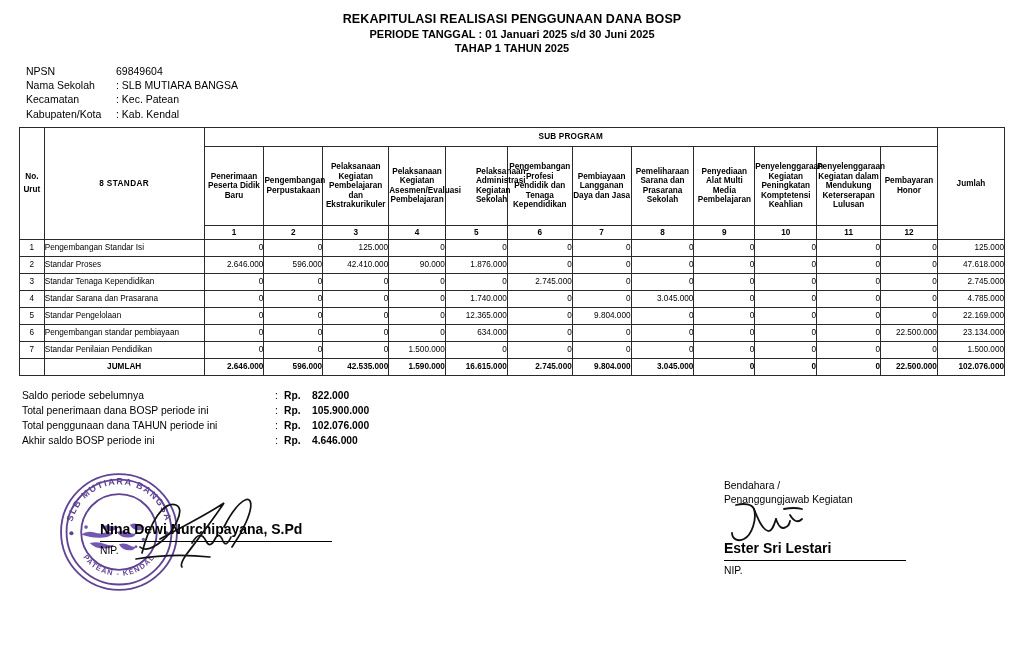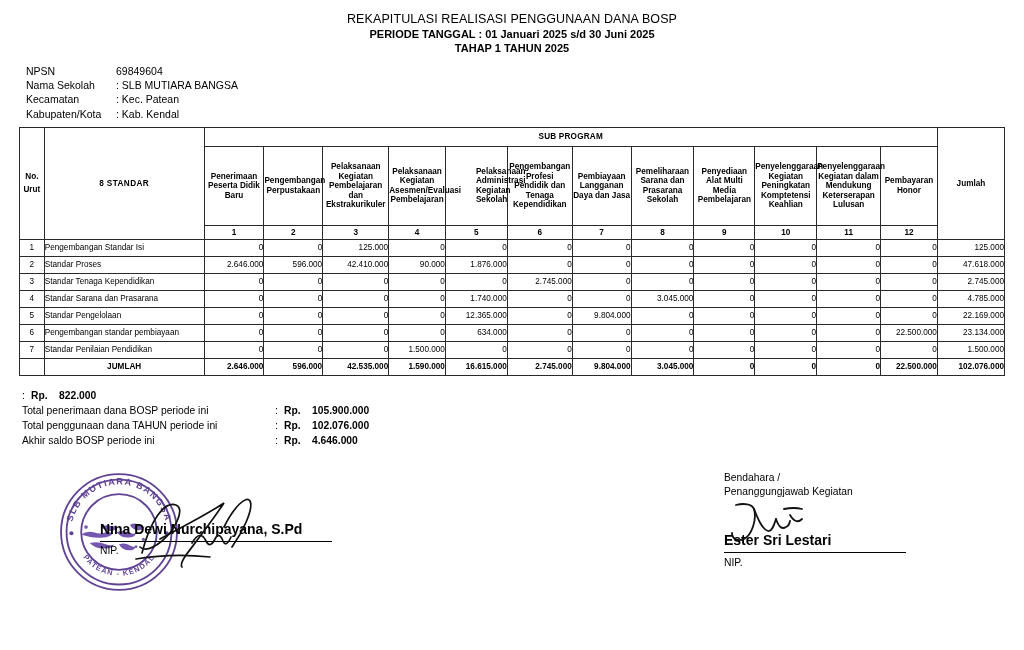--- a/index.html
+++ b/index.html
@@ -16,21 +16,21 @@
     overflow: hidden;
   }
 
   
   .title-block {
     text-align: center;
     padding-top: 12px;
   }
   .title-main {
     font-size: 12.5px;
-    font-weight: normal;
+    font-weight: bold;
     letter-spacing: 0.1px;
     line-height: 15px;
   }
   .title-sub {
     font-size: 11px;
     font-weight: bold;
     line-height: 14px;
   }
   .title-sub2 {
     font-size: 11px;
@@ -166,21 +166,21 @@
     position: absolute;
     left: 100px;
     top: 12px;
     font-size: 10.3px;
     line-height: 13.5px;
     z-index: 3;
   }
   .sig-right {
     position: absolute;
     left: 724px;
-    top: 8px;
+    top: 16px;
     font-size: 10.3px;
     line-height: 14px;
   }
   .sig-name {
     font-weight: bold;
     font-size: 14px;
     white-space: nowrap;
   }
   .sig-gap-left { height: 48px; }
   .sig-gap-right { height: 34px; }
@@ -443,20 +443,21 @@
           <td class="val">0</td>
           <td class="val">22.500.000</td>
           <td class="val">102.076.000</td>
         </tr>
       </tbody>
   </table>
 </div>
 
 <div class="summary">
   <div class="sum-row">
+    <span class="sum-label">Saldo periode sebelumnya</span>
     <span class="sum-colon">:</span>
     <span class="sum-rp">Rp.</span>
     <span class="sum-amt">822.000</span>
   </div>
   <div class="sum-row">
     <span class="sum-label">Total penerimaan dana BOSP periode ini</span>
     <span class="sum-colon">:</span>
     <span class="sum-rp">Rp.</span>
     <span class="sum-amt">105.900.000</span>
   </div>

